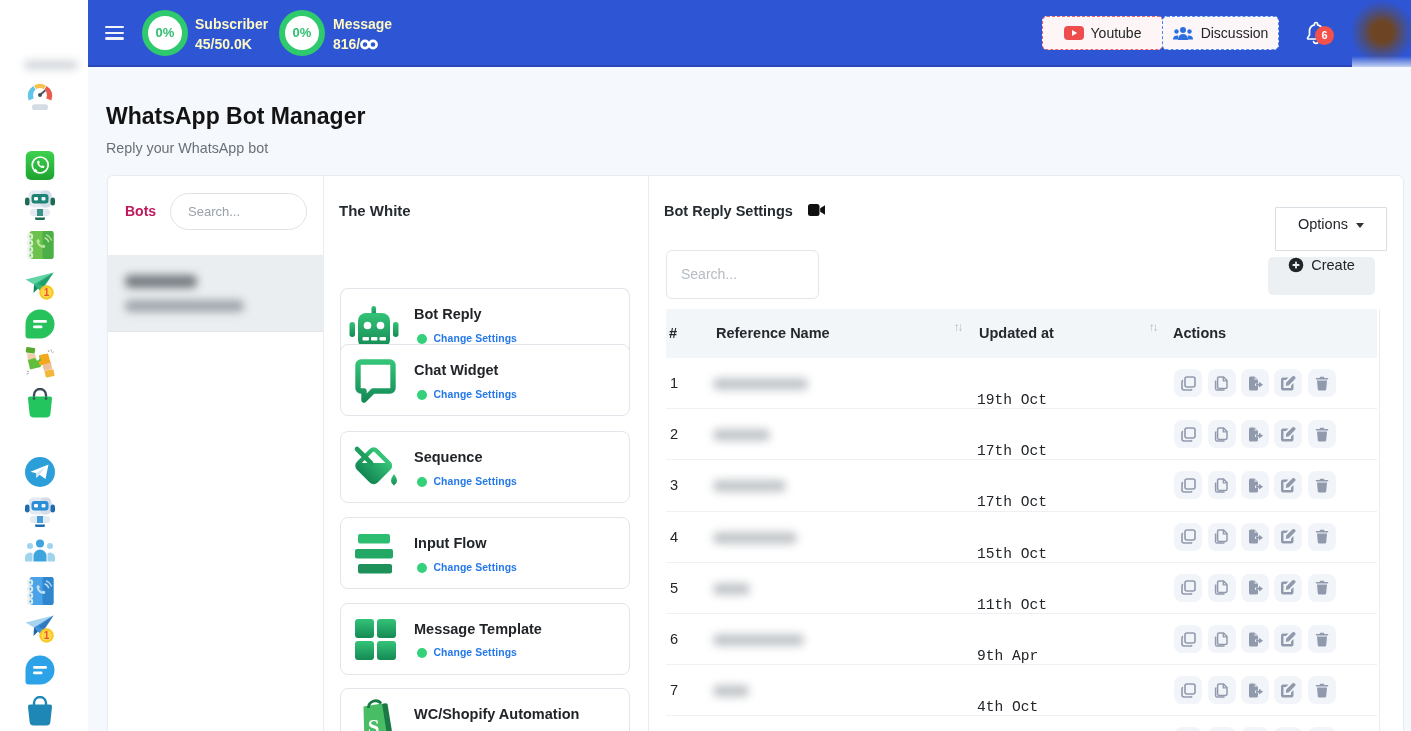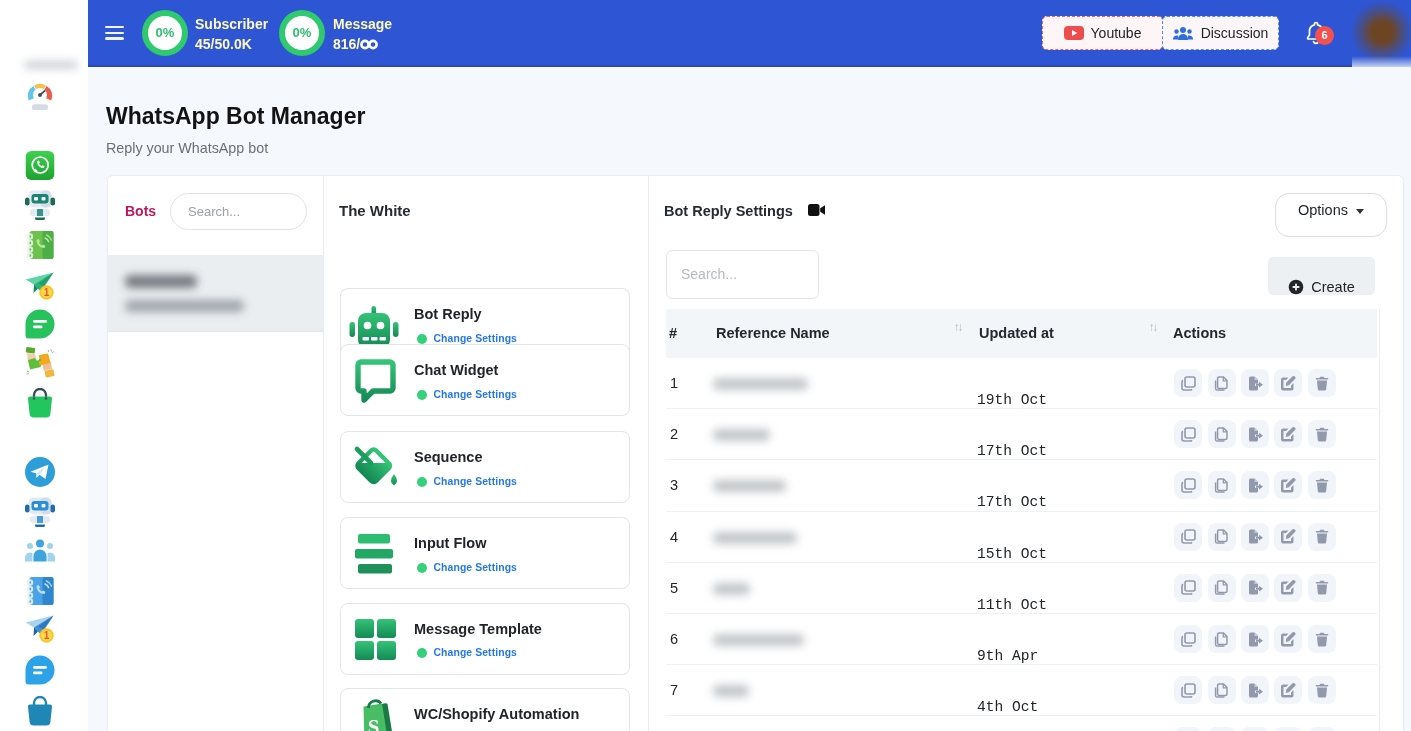--- a/index.html
+++ b/index.html
@@ -43,24 +43,24 @@
 #tw-title { left:231px; top:26px; font-size:15px; font-weight:bold; color:#252b31; }
 .wcard { position:absolute; left:232px; width:290px; height:72px; background:#fff; border:1px solid #e2e6ea; border-radius:8px; }
 .wcard.active { height:77px; border-bottom:5px solid #2cc36b; }
 .wc-title { position:absolute; left:73px; top:17px; font-size:14.5px; font-weight:bold; color:#212529; }
 .wc-dot { position:absolute; left:76px; top:44.5px; width:10px; height:10px; border-radius:50%; background:#34d17b; }
 .wc-cs { position:absolute; left:92.5px; top:43.5px; font-size:10.4px; font-weight:bold; color:#2478ea; letter-spacing:0.1px; }
 .wc-icon { position:absolute; }
 
 
 #set-title { left:556px; top:26.5px; font-size:14.5px; font-weight:bold; color:#252b31; }
-#btn-options { left:1167px; top:17px; width:112px; height:44px; background:#fff; border:1px solid #d9dee3; border-radius:14px; font-size:14.5px; color:#212529; text-align:center; line-height:33px; }
+#btn-options { left:1167px; top:31px; width:112px; height:44px; background:#fff; border:1px solid #d9dee3; border-radius:1px; font-size:14.5px; color:#212529; text-align:center; line-height:33px; }
 #caret { display:inline-block; width:0; height:0; border-left:4px solid transparent; border-right:4px solid transparent; border-top:5px solid #333; vertical-align:middle; margin-left:4px; }
 #set-search { left:558px; top:74px; width:153px; height:49px; border:1px solid #e2e6ea; border-radius:6px; background:#fff; color:#b4bbc2; font-size:14px; line-height:47px; padding-left:14px; }
-#btn-create { left:1160px; top:81px; width:107px; height:38px; background:#edf0f3; border-radius:5px; display:flex; align-items:flex-end; justify-content:center; font-size:14.5px; color:#212529; }
+#btn-create { left:1160px; top:81px; width:107px; height:38px; background:#edf0f3; border-radius:5px; display:flex; align-items:flex-start; justify-content:center; font-size:14.5px; color:#212529; }
 #thead { left:558px; top:133px; width:711px; height:49px; background:#f3f6f9; }
 .th { position:absolute; font-size:14.5px; font-weight:bold; color:#24292e; top:149px; }
 .sort { position:absolute; top:145px; font-size:11.5px; color:#b0b6bd; letter-spacing:-2px; }
 .trow { position:absolute; left:558px; width:711px; height:51.2px; border-bottom:1px solid #eef1f4; }
 .td-num { position:absolute; left:4px; top:17px; font-size:14.6px; color:#212529; }
 .td-date { position:absolute; left:311px; top:34px; font-size:14.6px; color:#212529;font-family:Liberation Mono, monospace; }
 .actbtn { position:absolute; top:11px; width:28px; height:28px; background:#f1f4f8; border-radius:8px; display:flex; align-items:center; justify-content:center; }
 #tvline { left:1270.5px; top:133px; width:1px; height:469px; background:#e9edf2; }
 
 </style>

